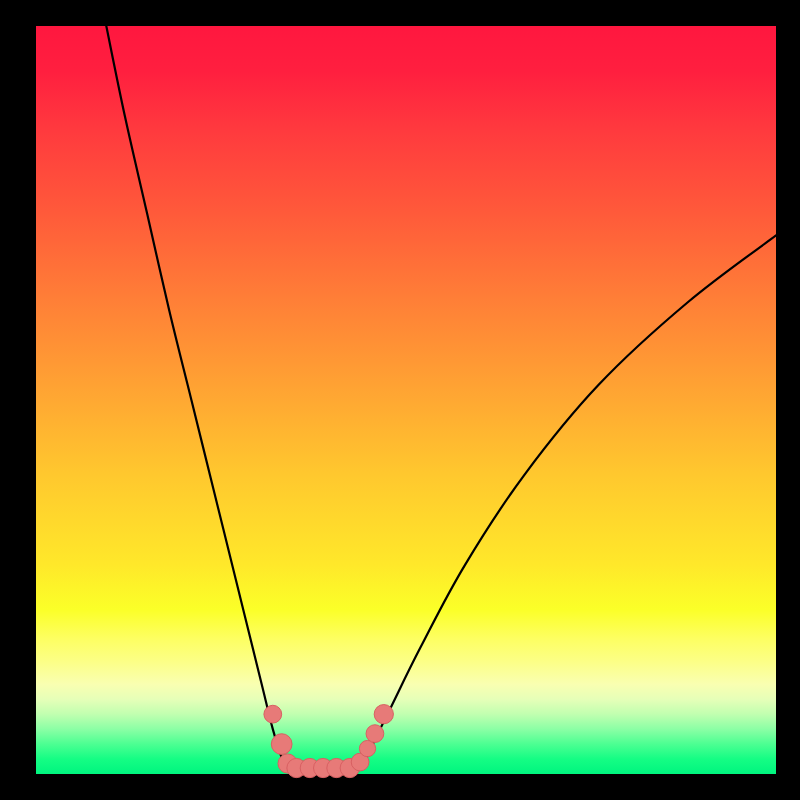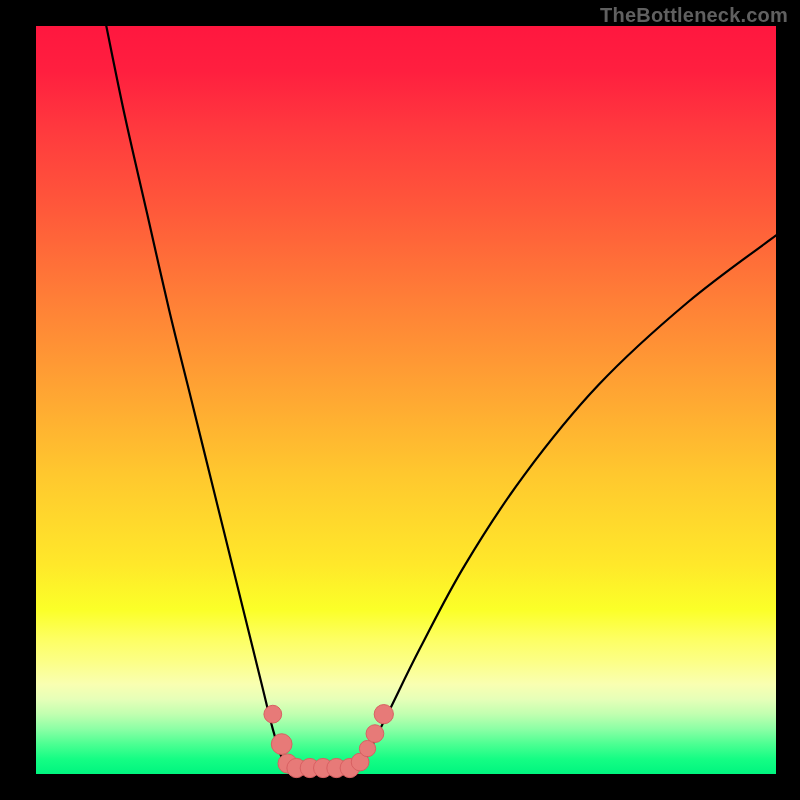--- a/index.html
+++ b/index.html
@@ -62,21 +62,20 @@
     width: 740px;
     height: 748px;
     overflow: visible;
   }
 </style>
 </head>
 <body>
 
 <div class="frame">
   <div class="plot-bg"></div>
-  <div class="watermark">TheBottleneck.com</div>
   <svg class="overlay" viewBox="0 0 740 748" preserveAspectRatio="none">
     <g id="curves">
         <path d="M 70.30 0.00 C 73.63 16.16, 81.47 56.10, 88.80 89.76 C 96.13 123.42, 103.01 151.99, 111.00 187.00 C 118.99 222.01, 125.21 250.58, 133.20 284.24 C 141.19 317.90, 147.41 341.69, 155.40 374.00 C 163.39 406.31, 169.61 431.45, 177.60 463.76 C 185.59 496.07, 191.14 518.51, 199.80 553.52 C 208.46 588.53, 219.04 631.31, 225.70 658.24 C 232.36 685.17, 233.07 689.66, 236.80 703.12 C 240.53 716.58, 243.36 726.04, 246.42 733.04 C 249.48 740.04, 252.49 740.40, 253.82 742.02" fill="none" stroke="#000000" stroke-width="2.2" stroke-linecap="round"></path>
         <path d="M 320.42 742.02 C 322.02 740.40, 325.70 738.69, 329.30 733.04 C 332.90 727.39, 335.74 720.02, 340.40 710.60 C 345.06 701.18, 347.21 696.84, 355.20 680.68 C 363.19 664.52, 371.48 646.42, 384.80 620.84 C 398.12 595.26, 410.55 569.53, 429.20 538.56 C 447.85 507.59, 464.42 481.11, 488.40 448.80 C 512.38 416.49, 533.10 390.01, 562.40 359.04 C 591.70 328.07, 619.23 303.69, 651.20 276.76 C 683.17 249.83, 724.02 221.56, 740.00 209.44" fill="none" stroke="#000000" stroke-width="2.2" stroke-linecap="round"></path>
         <path d="M 253.82 742.02 C 265.81 742.02, 308.43 742.02, 320.42 742.02" fill="none" stroke="#000000" stroke-width="0" stroke-linecap="round"></path>
       </g>
     <g id="markers">
         <circle cx="236.80" cy="688.16" r="8.88" fill="#e77a78" stroke="#d86062" stroke-width="1"></circle>
         <circle cx="245.68" cy="718.08" r="10.36" fill="#e77a78" stroke="#d86062" stroke-width="1"></circle>
         <circle cx="251.60" cy="737.53" r="9.62" fill="#e77a78" stroke="#d86062" stroke-width="1"></circle>

